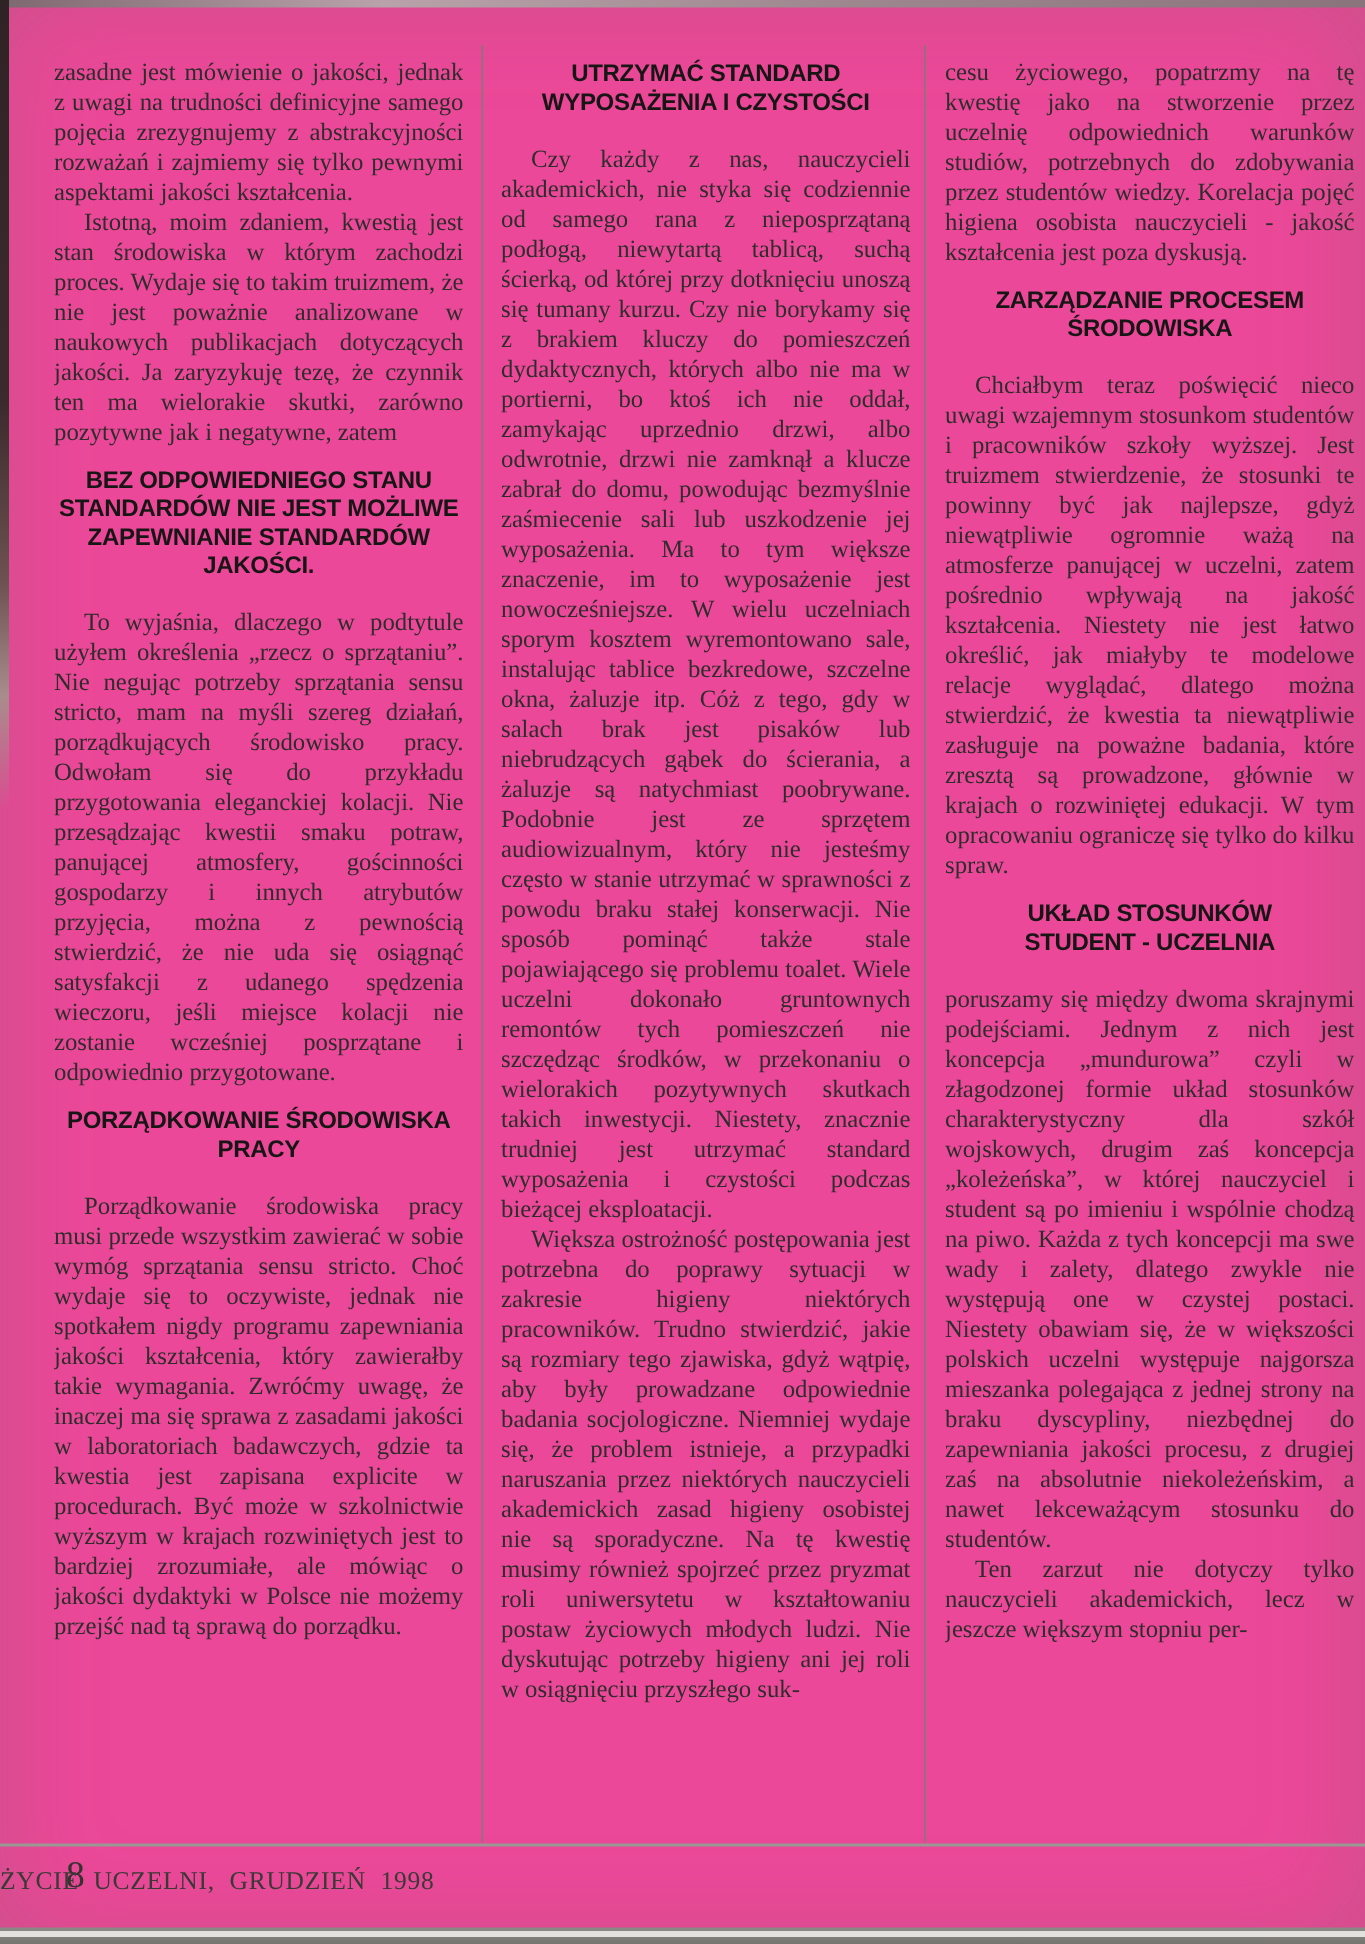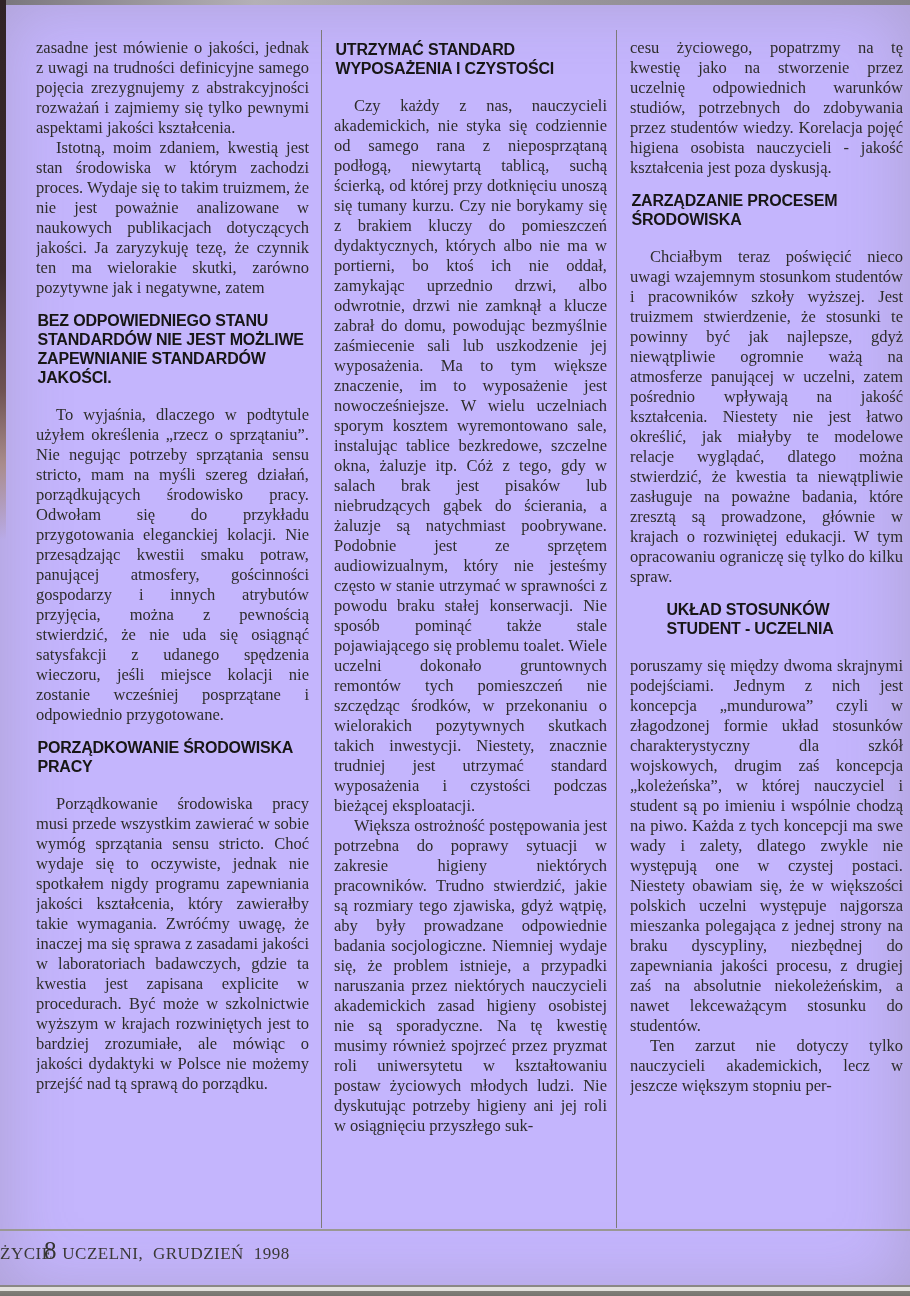--- a/index.html
+++ b/index.html
@@ -1,19 +1,19 @@
 <!DOCTYPE html>
 <html lang="pl"><head>
 <meta charset="utf-8">
 <style>
   html,body{margin:0;padding:0;background:#c9c7c3;}
   .page{
     position:relative;
     width:910px;height:1296px;
-    background:#c4b5fd;
+    background:#ec4899;
     overflow:hidden;
     font-family:"Liberation Serif", serif;
     color:#2e2d2b;
     box-shadow:inset 0 0 70px rgba(110,105,95,.28);
   }
   
   .edge-top{
     position:absolute;left:0;top:0;width:910px;height:5px;
     background:linear-gradient(90deg,#6f6d6a,#b3b1ad 28%,#93918d 62%,#7d7b78);
     opacity:.85;
@@ -37,20 +37,21 @@
     text-align:justify;
     text-indent:20px;
   }
   p.noindent{text-indent:0;}
   .it{}
   .heading{
     font-family:"Liberation Sans", sans-serif;
     font-weight:bold;
     font-size:16px;line-height:19px;
     letter-spacing:-0.2px;
+    text-align:center;
     color:#171615;
     margin:13px auto 18px auto;
     max-width:270px;
   }
   .heading.narrow{max-width:200px;}
   .col-middle .heading:first-child{margin-top:2px;}
   
   .divider{position:absolute;top:30px;height:1198px;width:1px;background:#7d7b77;}
   .divider-1{left:321px;}
   .divider-2{left:616px;}

